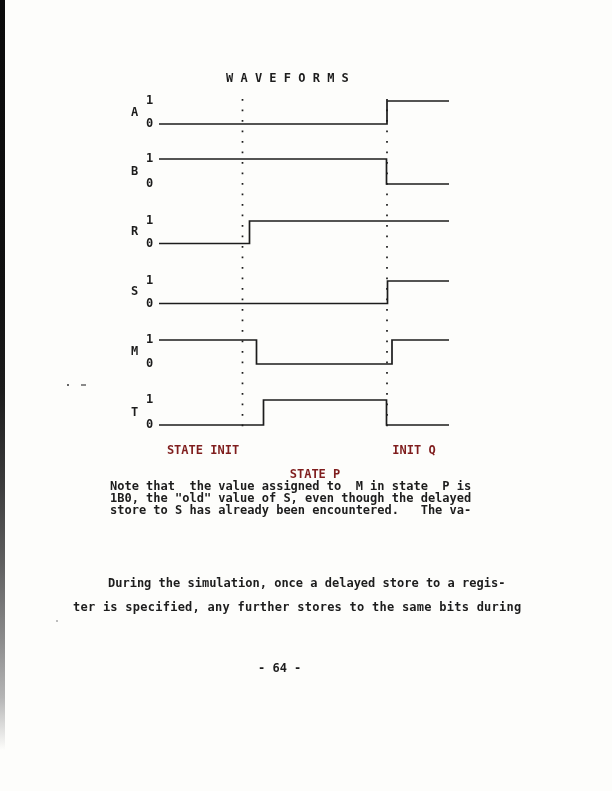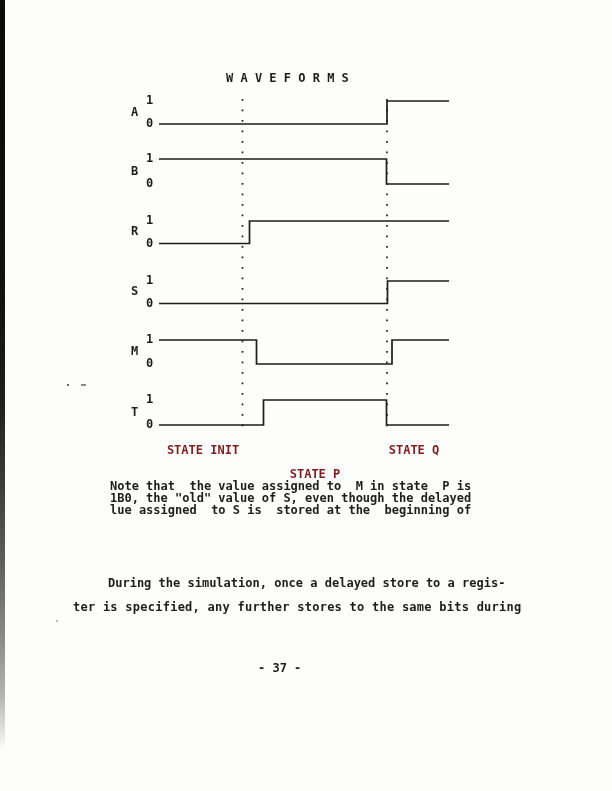--- a/index.html
+++ b/index.html
@@ -63,30 +63,30 @@
       <div class="slab" style="left: 146px; top: 333px;">1</div>
       <div class="slab" style="left: 131px; top: 345px;">M</div>
       <div class="slab" style="left: 146px; top: 357px;">0</div>
       <div class="slab" style="left: 146px; top: 393px;">1</div>
       <div class="slab" style="left: 131px; top: 405.5px;">T</div>
       <div class="slab" style="left: 146px; top: 418px;">0</div>
     </div>
   <div id="state-labels">
       <div class="state-lab" style="left: 203px; top: 444px;">STATE INIT</div>
       <div class="state-lab" style="left: 315px; top: 468px;">STATE P</div>
-      <div class="state-lab" style="left: 414px; top: 444px;">STATE Q</div>
+      <div class="state-lab" style="left: 414px; top: 444px;">INIT Q</div>
     </div>
 
   <div class="para1" id="para1">
       <div>Note that  the value assigned to  M in state  P is</div>
       <div>1B0, the "old" value of S, even though the delayed</div>
-      <div>lue assigned  to S is  stored at the  beginning of</div>
+      <div>store to S has already been encountered.   The va-</div>
     </div>
 
   <div class="mono p2l2">ter is specified, any further stores to the same bits during</div>
   <div class="mono p2l1">During the simulation, once a delayed store to a regis-</div>
 
-  <div class="mono pagenum">- 37 -</div>
+  <div class="mono pagenum">- 64 -</div>
 
   <div class="artifact a-dot"></div>
   <div class="artifact a-dash"></div>
   <div class="artifact a-dot2"></div>
 </div>
 
 </body></html>

